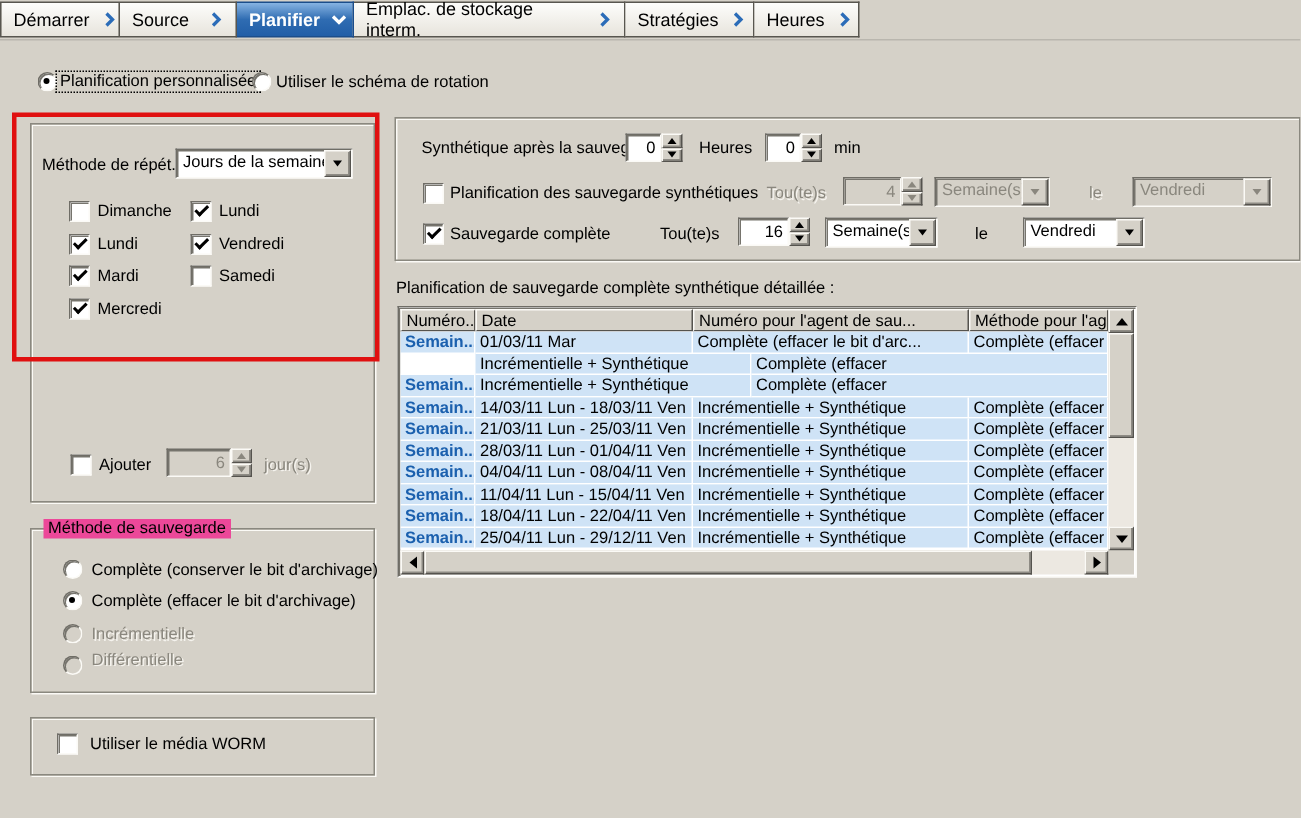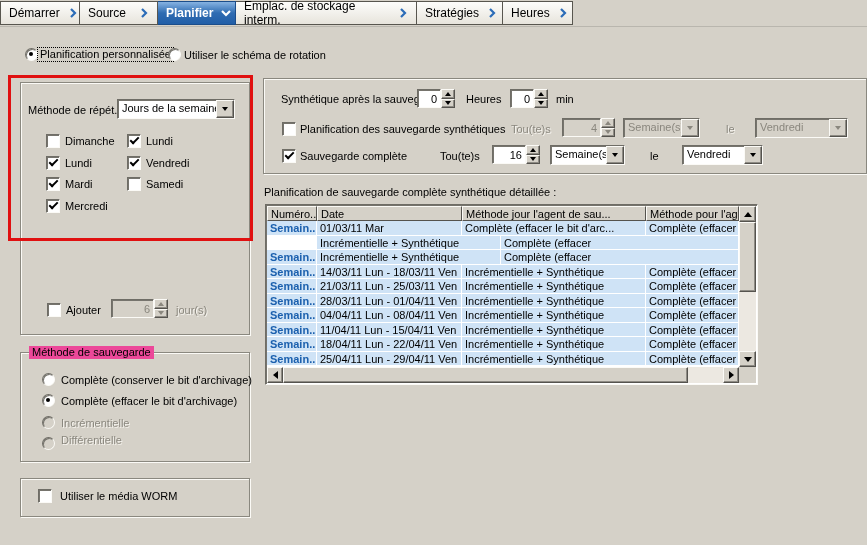--- a/index.html
+++ b/index.html
@@ -307,21 +307,21 @@
       <span class="darr"></span>
     </span>
 </div>
 
 <span class="lbl" style="left:264px;top:186px">Planification de sauvegarde complète synthétique détaillée :</span>
 
 <div class="tbl">
   <div class="thead">
     <span class="th c1">Numéro...</span>
     <span class="th c2">Date</span>
-    <span class="th c3">Méthode jour l'agent de sau...</span>
+    <span class="th c3">Numéro pour l'agent de sau...</span>
     <span class="th c4">Méthode pour l'ag</span>
   </div>
   <div class="tbody">
     <div class="tr">
       <span class="td c1 num">Semain...</span>
       <span class="td c2">01/03/11 Mar</span>
       <span class="td c3">Complète (effacer le bit d'arc...</span>
       <span class="td c4">Complète (effacer</span>
     </div>
     <div class="tr">
@@ -365,21 +365,21 @@
       <span class="td c4">Complète (effacer</span>
     </div>
     <div class="tr">
       <span class="td c1 num">Semain...</span>
       <span class="td c2">18/04/11 Lun - 22/04/11 Ven</span>
       <span class="td c3">Incrémentielle + Synthétique</span>
       <span class="td c4">Complète (effacer</span>
     </div>
     <div class="tr">
       <span class="td c1 num">Semain...</span>
-      <span class="td c2">25/04/11 Lun - 29/04/11 Ven</span>
+      <span class="td c2">25/04/11 Lun - 29/12/11 Ven</span>
       <span class="td c3">Incrémentielle + Synthétique</span>
       <span class="td c4">Complète (effacer</span>
     </div>
   </div>
 
   <div class="vscroll">
     <div class="sbtn" style="left:0;top:0;width:17px;height:16px">
         <span class="tup"></span>
       </div>
     <div class="thumb" style="left:0;top:16px;width:17px;height:70px"></div>

